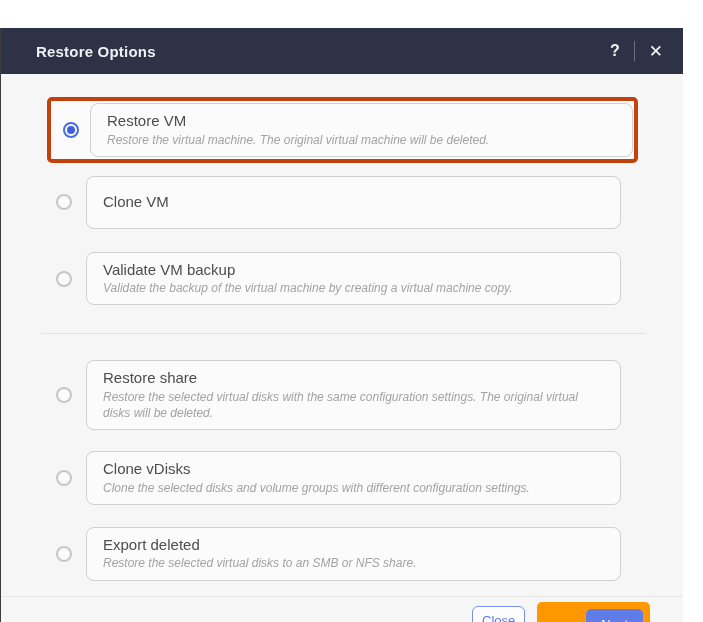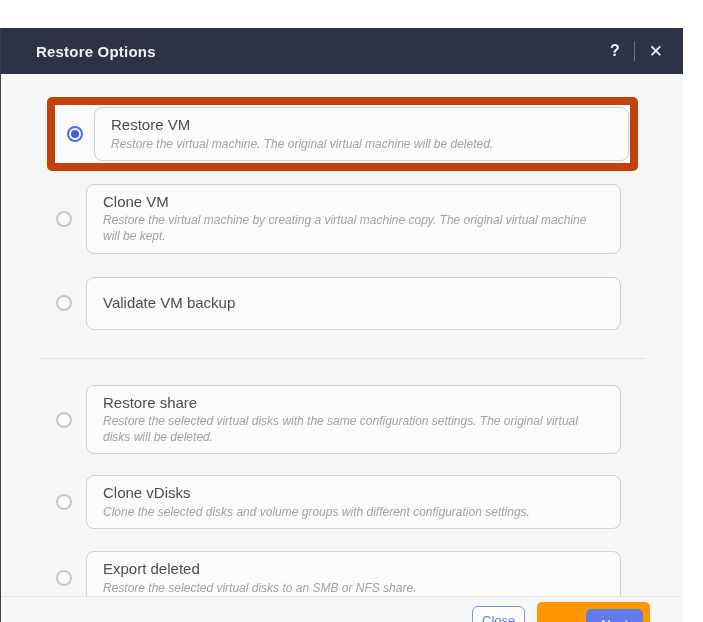--- a/index.html
+++ b/index.html
@@ -24,21 +24,21 @@
   .radio{width:16px;height:16px;border-radius:50%;border:2px solid #c6c6c6;
          background:#fbfbfb;box-sizing:border-box;position:relative;}
   .radio.selected{border-color:#4a6ce4;}
   .radio.selected::after{content:"";position:absolute;left:2px;top:2px;width:8px;height:8px;
          border-radius:50%;background:#3e60e0;}
   .card{flex:1;background:#fbfbfc;border:1px solid #d0d0d0;border-radius:8px;
         box-sizing:border-box;min-height:53px;padding:7px 16px 8px;display:flex;
         flex-direction:column;justify-content:center;}
   .card-title{font-size:15px;color:#4d4d4d;line-height:1.3;}
   .card-desc{font-size:12px;color:#a3a3a3;line-height:1.35;margin-top:1px;font-style:italic;}
-  .hl{border:8px solid #c2410c;border-radius:5px;background:#fbfbfc;}
+  .hl{border:4px solid #c2410c;border-radius:5px;background:#fbfbfc;}
   .hl-row1{margin:23px 45px 13px 46px;padding:2px 1px 2px 0;}
   .hl-row1 .option-row{margin:0;}
   .hl-row1 .radio-cell{width:39px;flex-basis:39px;}
   .row-gap23{margin-top:23px;}
   .row-gap21{margin-top:21px;}
   .row-gap22{margin-top:22px;}
   .divider{border:0;border-top:1px solid #e3e3e3;margin:28px 37px 26px 40px;}
   
   .ftr{flex:0 0 48px;border-top:1px solid #e8e8e8;display:flex;align-items:center;
        justify-content:flex-end;gap:12px;padding:0 33px 0 0;box-sizing:border-box;
@@ -80,30 +80,30 @@
         </div>
       </div>
     </div>
 
     <div class="option-row">
       <span class="radio-cell">
         <span class="radio"></span>
       </span>
       <div class="card">
         <div class="card-title">Clone VM</div>
-        <div class="card-desc">Restore the virtual machine by creating a virtual machine copy. The original virtual machine will be kept.</div>
       </div>
     </div>
 
     <div class="option-row row-gap23">
       <span class="radio-cell">
         <span class="radio"></span>
       </span>
       <div class="card">
         <div class="card-title">Validate VM backup</div>
+        <div class="card-desc">Validate the backup of the virtual machine by creating a virtual machine copy.</div>
       </div>
     </div>
 
     <hr class="divider">
 
     <div class="option-row">
       <span class="radio-cell">
         <span class="radio"></span>
       </span>
       <div class="card">

